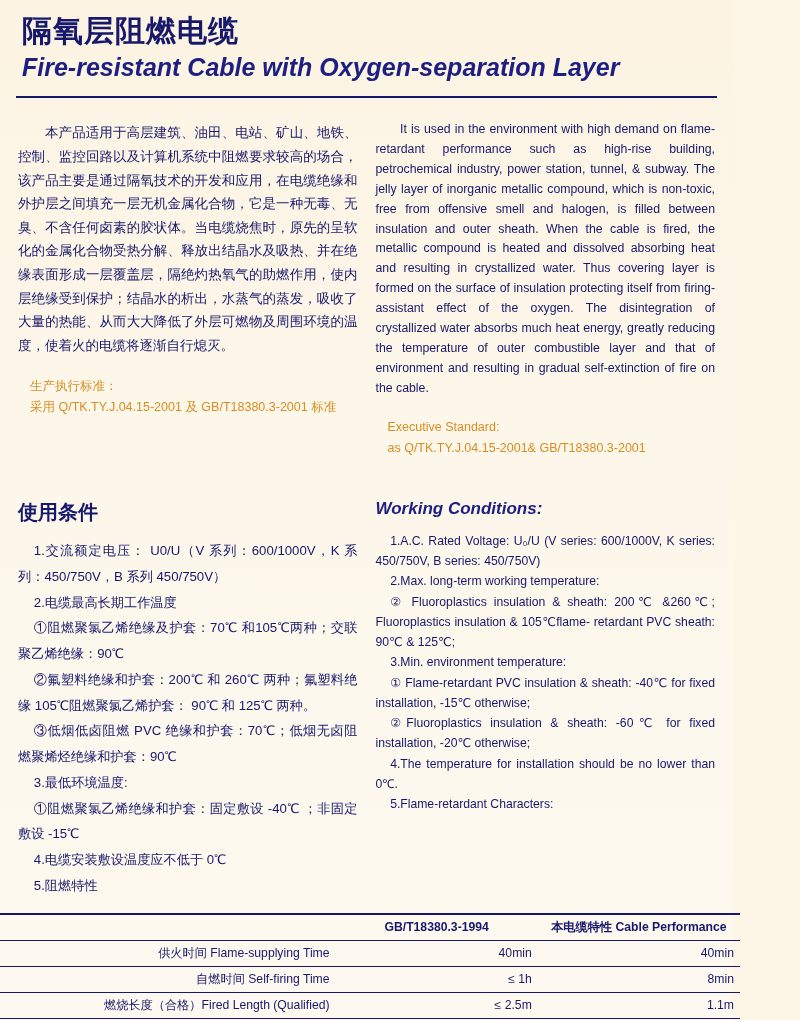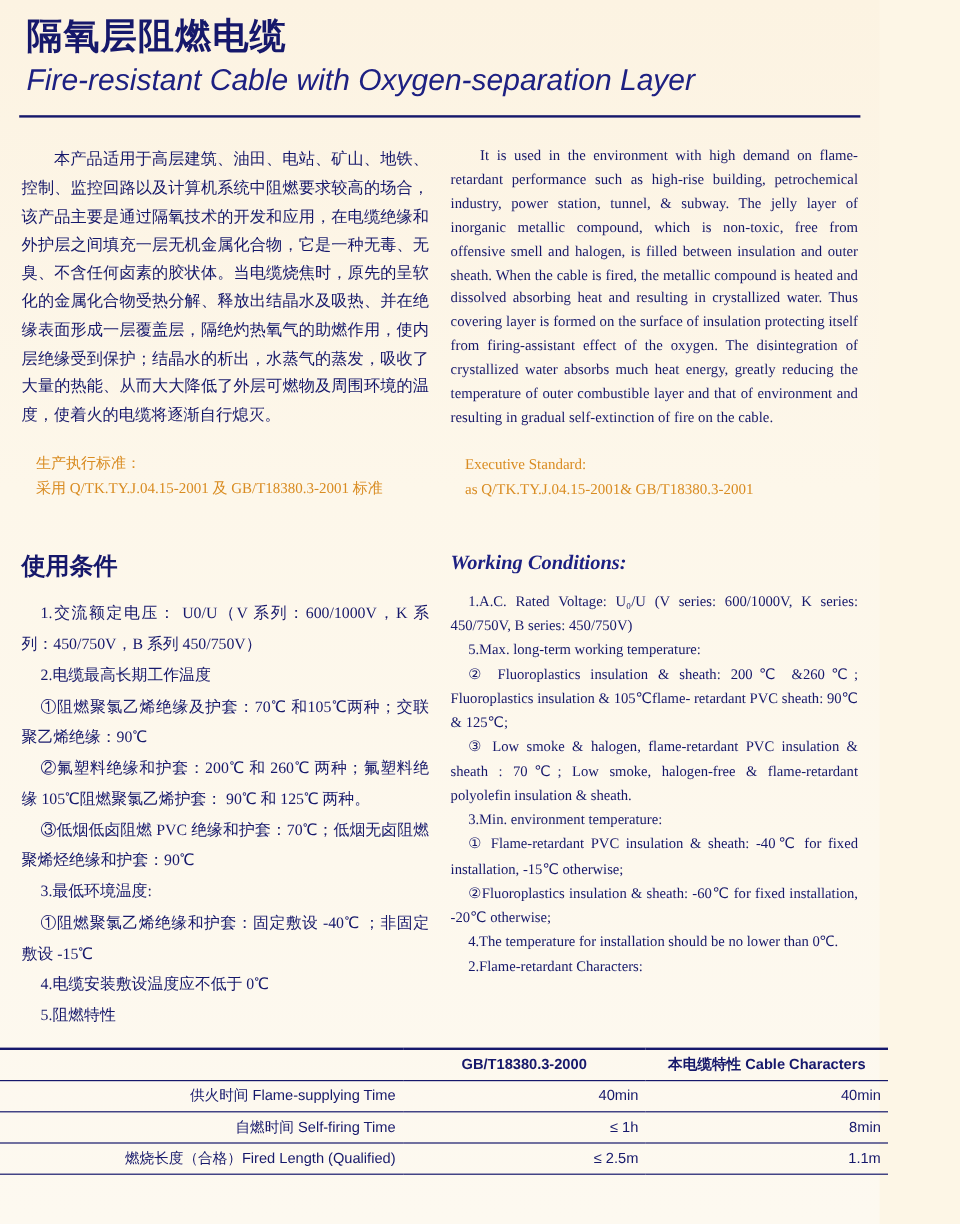--- a/index.html
+++ b/index.html
@@ -28,37 +28,36 @@
   .title-cn {
     font-size: 30px;
     font-weight: bold;
     letter-spacing: 1px;
     color: #16186b;
     line-height: 1.1;
     margin: 0 0 6px 0;
   }
   .title-en {
     font-size: 25px;
-    font-weight: normal;
+    font-weight: bold;
     font-style: italic;
     color: #1d2082;
     margin: 0;
     line-height: 1.15;
     white-space: nowrap;
   }
   .rule {
     height: 2px;
     background: #16186b;
     margin: 8px 16px 0 16px;
   }
   .columns {
     display: flex;
     padding: 10px 18px 0 18px;
     gap: 18px;
-    font-family: Liberation Serif, serif;
   }
   .col {
     width: 368px;
     box-sizing: border-box;
   }
   .col.left {
     font-size: 13.5px;
     line-height: 1.75;
     text-align: justify;
   }
@@ -186,43 +185,42 @@
         <div class="li">3.最低环境温度:</div>
         <div class="li sub">①阻燃聚氯乙烯绝缘和护套：固定敷设 -40℃ ；非固定敷设 -15℃</div>
         <div class="li">4.电缆安装敷设温度应不低于 0℃</div>
         <div class="li">5.阻燃特性</div>
       </div>
     </div>
     <div class="col right">
       <div class="section-title-en">Working Conditions:</div>
       <div class="list-en">
         <div class="li">1.A.C. Rated Voltage: U₀/U (V series: 600/1000V, K series: 450/750V, B series: 450/750V)</div>
-        <div class="li">5.Max. long-term working temperature:</div>
+        <div class="li">2.Max. long-term working temperature:</div>
         <div class="li sub">② Fluoroplastics insulation &amp; sheath: 200℃ &amp;260℃; Fluoroplastics insulation &amp; 105℃flame- retardant PVC sheath: 90℃ &amp; 125℃;</div>
-        <div class="li sub">③ Low smoke &amp; halogen, flame-retardant PVC insulation &amp; sheath : 70℃; Low smoke, halogen-free &amp; flame-retardant polyolefin insulation &amp; sheath.</div>
         <div class="li">3.Min. environment temperature:</div>
         <div class="li sub">① Flame-retardant PVC insulation &amp; sheath: -40℃ for fixed installation,  -15℃ otherwise;</div>
         <div class="li sub">②Fluoroplastics insulation &amp; sheath: -60℃ for fixed installation, -20℃ otherwise;</div>
         <div class="li">4.The temperature for installation should be no lower than 0℃.</div>
-        <div class="li">2.Flame-retardant Characters:</div>
+        <div class="li">5.Flame-retardant Characters:</div>
       </div>
     </div>
   </div>
 
   <table class="perf">
     <colgroup>
         <col class="c1">
         <col class="c2">
         <col class="c3">
       </colgroup>
     <thead>
       <tr>
         <th class="blank"></th>
-        <th>GB/T18380.3-2000</th>
-        <th>本电缆特性 Cable Characters</th>
+        <th>GB/T18380.3-1994</th>
+        <th>本电缆特性 Cable Performance</th>
       </tr>
     </thead>
     <tbody>
       <tr>
         <td class="label">供火时间  Flame-supplying Time</td>
         <td class="val">40min</td>
         <td class="val">40min</td>
       </tr>
       <tr>
         <td class="label">自燃时间  Self-firing Time</td>

